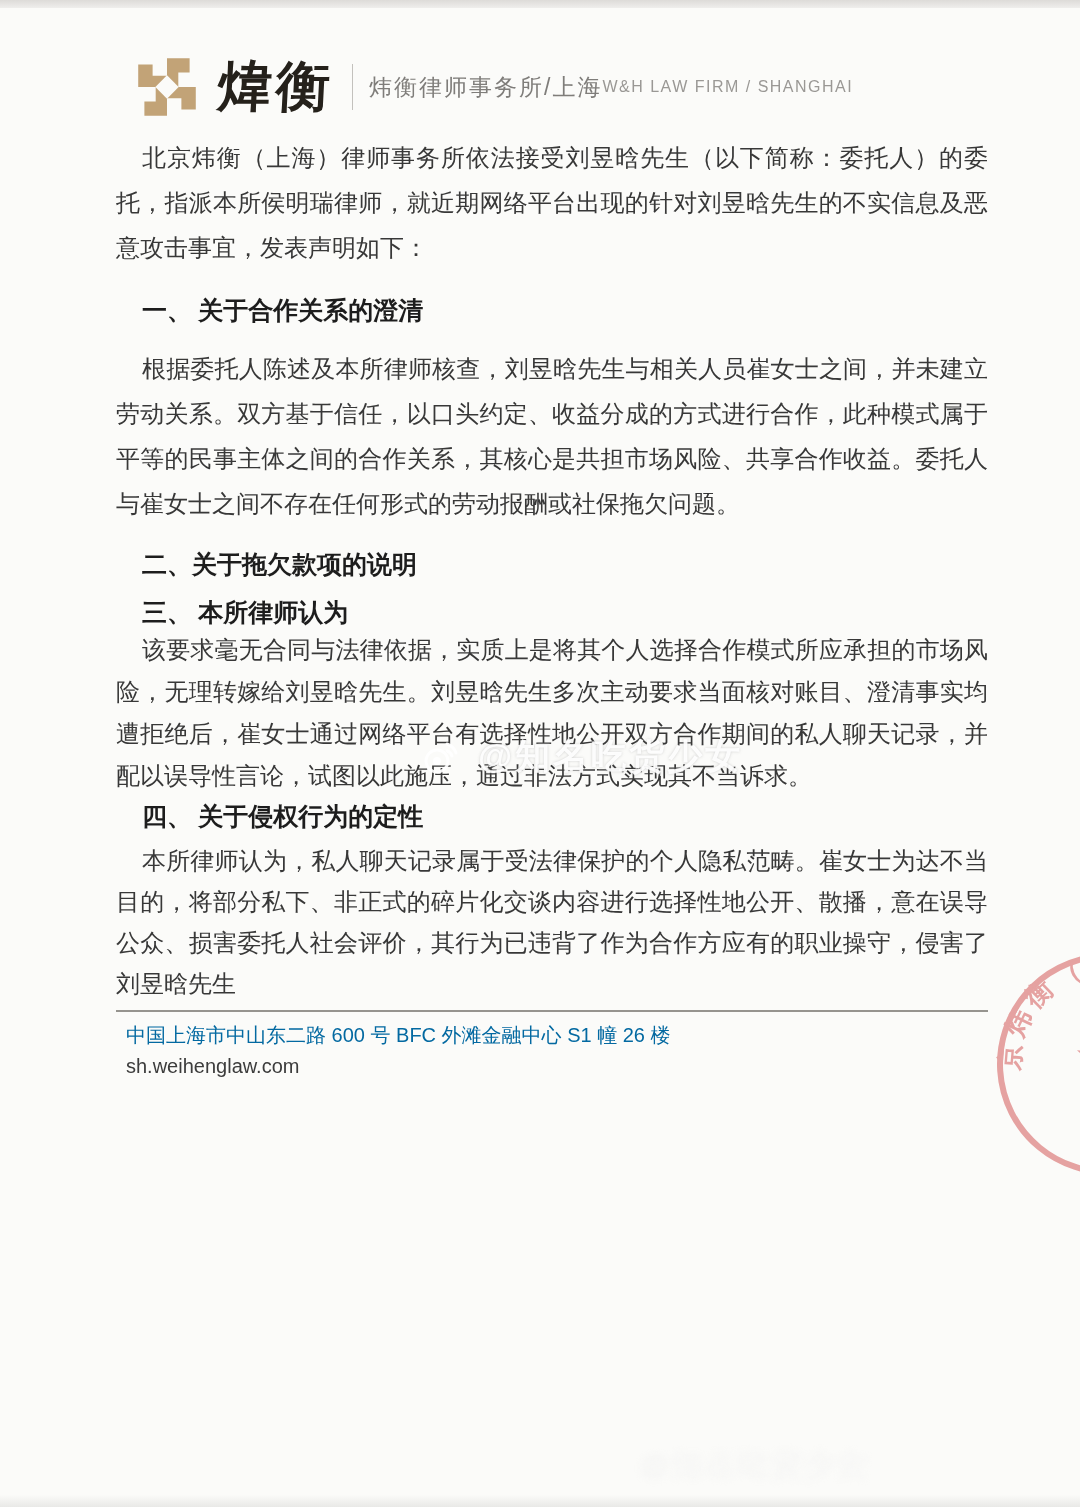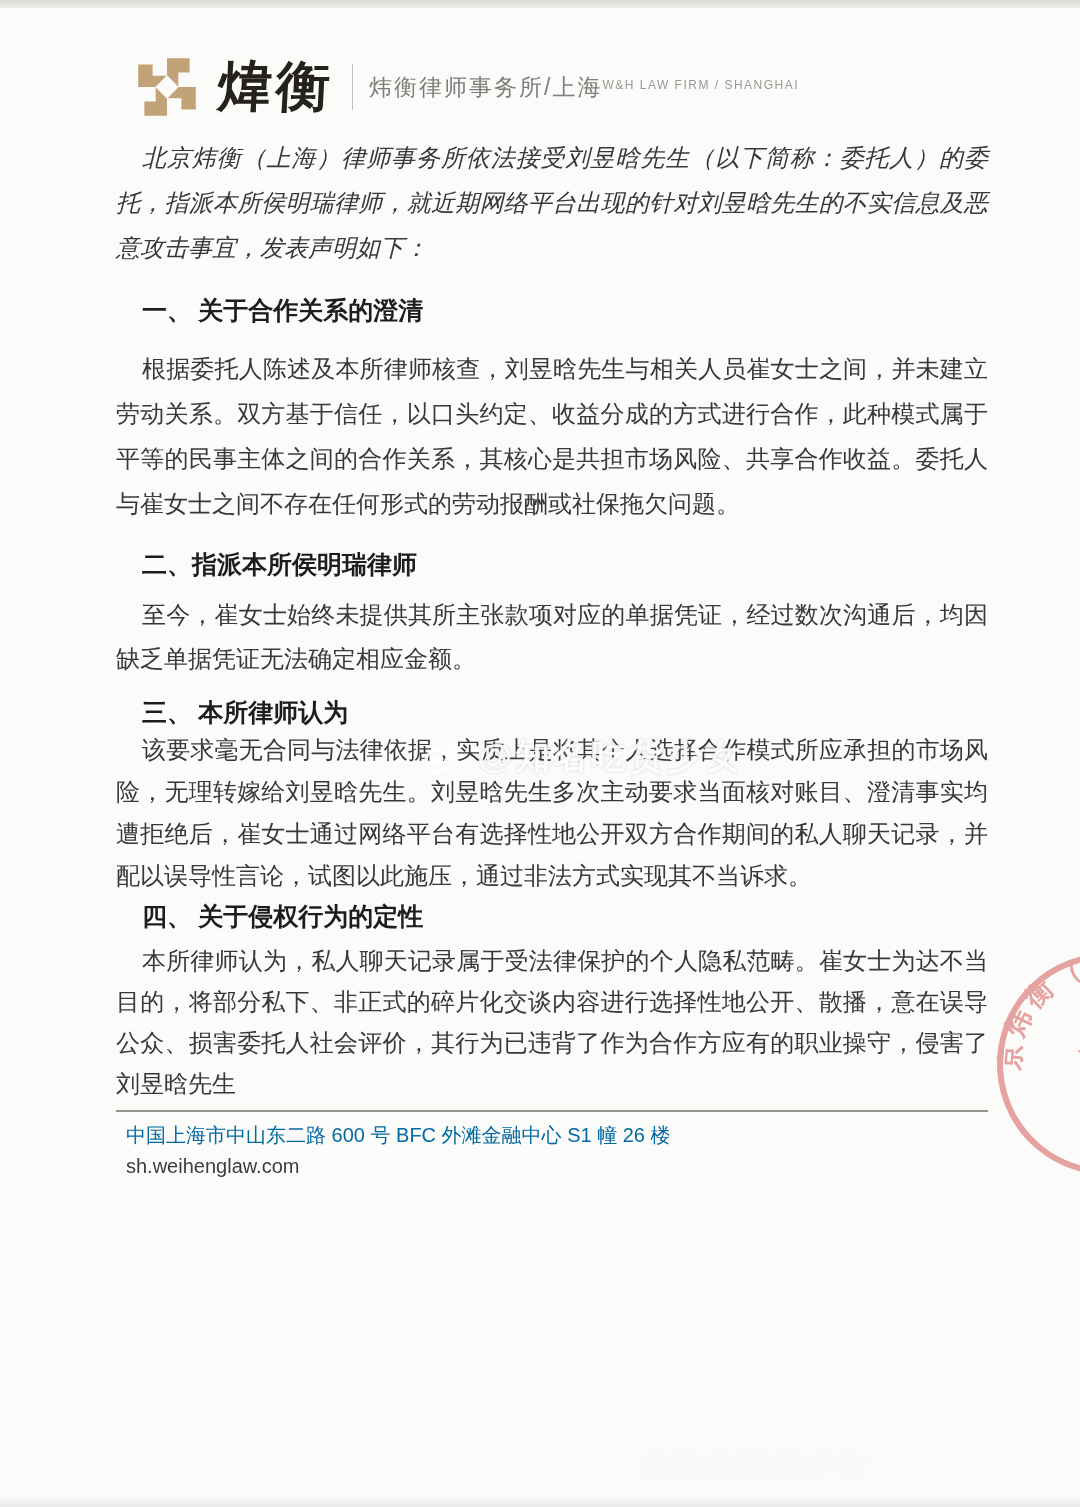--- a/index.html
+++ b/index.html
@@ -37,21 +37,21 @@
   }
   .logo-divider {
     width: 1px; height: 46px; background: #c3c1bd; margin: 0 16px 0 18px;
   }
   .logo-names { display: flex; flex-direction: row; justify-content: center; }
   .logo-cn {
     font-size: 23px; color: #7f7d7a; letter-spacing: 2px;
     font-family: "Liberation Sans", "DejaVu Sans", sans-serif;
   }
   .logo-en {
-    font-size: 12px; color: #9a9895; letter-spacing: 1.5px; margin-top: 6px;
+    font-size: 16px; color: #9a9895; letter-spacing: 1.5px; margin-top: 6px;
     font-family: "Liberation Sans", "DejaVu Sans", sans-serif;
   }
   
   .doc {
     position: absolute; top: 124px; left: 116px; width: 872px;
   }
   .doc-title {
     margin-top: 16px;
     text-align: center;
     font-size: 31px; font-weight: bold; color: #202020;
@@ -59,21 +59,21 @@
     text-indent: 14px; 
   }
   .para {
     font-size: 24px; text-align: justify; text-indent: 26px;
     color: #383838; line-height: 45px;
   }
   .lh45 { line-height: 45px; }
   .lh44 { line-height: 44px; }
   .lh42 { line-height: 42px; }
   .lh41 { line-height: 41px; }
-  .intro { margin-top: 12px; font-style: italic; }
+  .intro { margin-top: 12px; }
   .sec-heading {
     font-size: 25px; font-weight: bold; color: #1d1d1d;
     margin-left: 26px; line-height: 32px;
   }
   .mt24 { margin-top: 24px; } .mt22 { margin-top: 22px; }
   .mt20 { margin-top: 20px; } .mt16 { margin-top: 16px; }
   .mt14 { margin-top: 14px; } .mt12 { margin-top: 12px; }
   .mt8  { margin-top: 8px; }  .mt6  { margin-top: 6px; }
   .mt4  { margin-top: 4px; }  .mt0  { margin-top: 0; }
   
@@ -141,22 +141,21 @@
   </div>
 
   <div class="doc">
 
 
     <p class="para lh45 intro">北京炜衡（上海）律师事务所依法接受刘昱晗先生（以下简称：委托人）的委托，指派本所侯明瑞律师，就近期网络平台出现的针对刘昱晗先生的不实信息及恶意攻击事宜，发表声明如下：</p>
 
     <div class="sec-heading mt24">一、 关于合作关系的澄清</div>
     <p class="para lh45 mt20">根据委托人陈述及本所律师核查，刘昱晗先生与相关人员崔女士之间，并未建立劳动关系。双方基于信任，以口头约定、收益分成的方式进行合作，此种模式属于平等的民事主体之间的合作关系，其核心是共担市场风险、共享合作收益。委托人与崔女士之间不存在任何形式的劳动报酬或社保拖欠问题。</p>
 
-    <div class="sec-heading mt22">二、指派本所侯明瑞律师</div>
-    <p class="para lh44 mt12">至今，崔女士始终未提供其所主张款项对应的单据凭证，经过数次沟通后，均因缺乏单据凭证无法确定相应金额。</p>
+    <div class="sec-heading mt22">二、关于拖欠款项的说明</div>
 
     <div class="sec-heading mt16">三、 本所律师认为</div>
     <p class="para lh42 mt0">该要求毫无合同与法律依据，实质上是将其个人选择合作模式所应承担的市场风险，无理转嫁给刘昱晗先生。刘昱晗先生多次主动要求当面核对账目、澄清事实均遭拒绝后，崔女士通过网络平台有选择性地公开双方合作期间的私人聊天记录，并配以误导性言论，试图以此施压，通过非法方式实现其不当诉求。</p>
 
     <div class="sec-heading mt4">四、 关于侵权行为的定性</div>
     <p class="para lh41 mt8">本所律师认为，私人聊天记录属于受法律保护的个人隐私范畴。崔女士为达不当目的，将部分私下、非正式的碎片化交谈内容进行选择性地公开、散播，意在误导公众、损害委托人社会评价，其行为已违背了作为合作方应有的职业操守，侵害了刘昱晗先生</p>
 
     <div class="footer-divider"></div>
     <div class="footer-address">中国上海市中山东二路 600 号 BFC 外滩金融中心 S1 幢 26 楼</div>
     <div class="footer-site">sh.weihenglaw.com</div>

